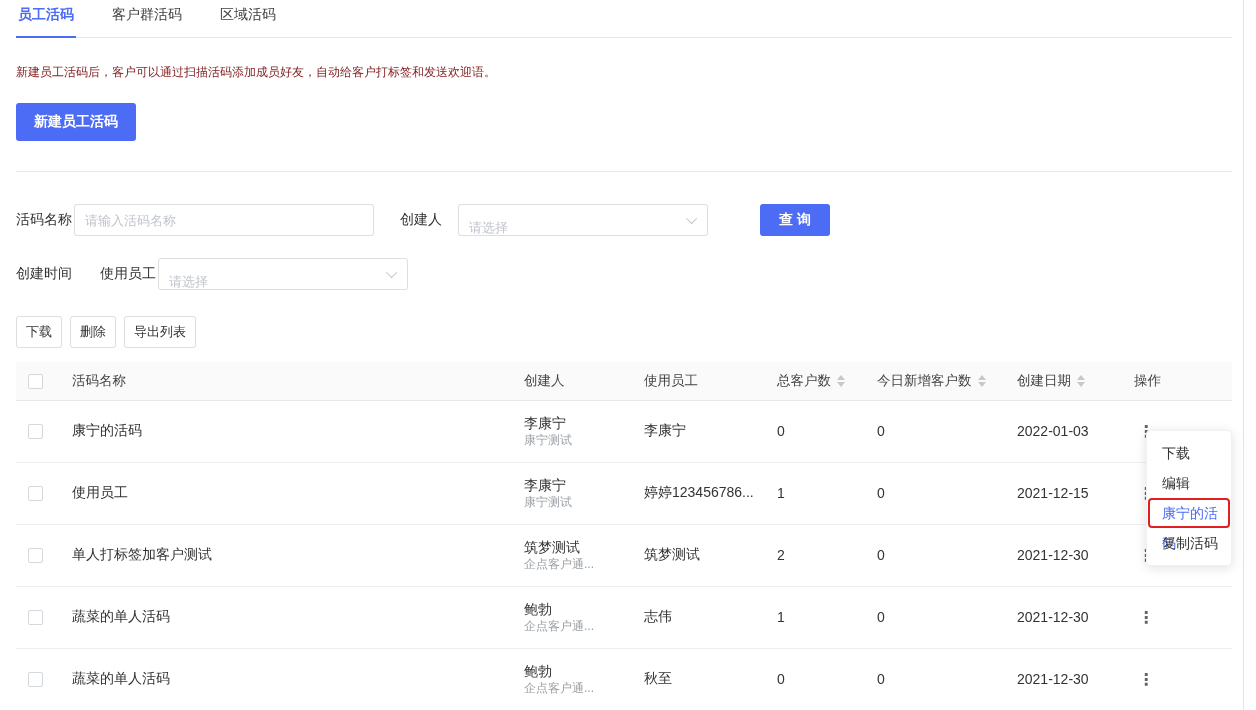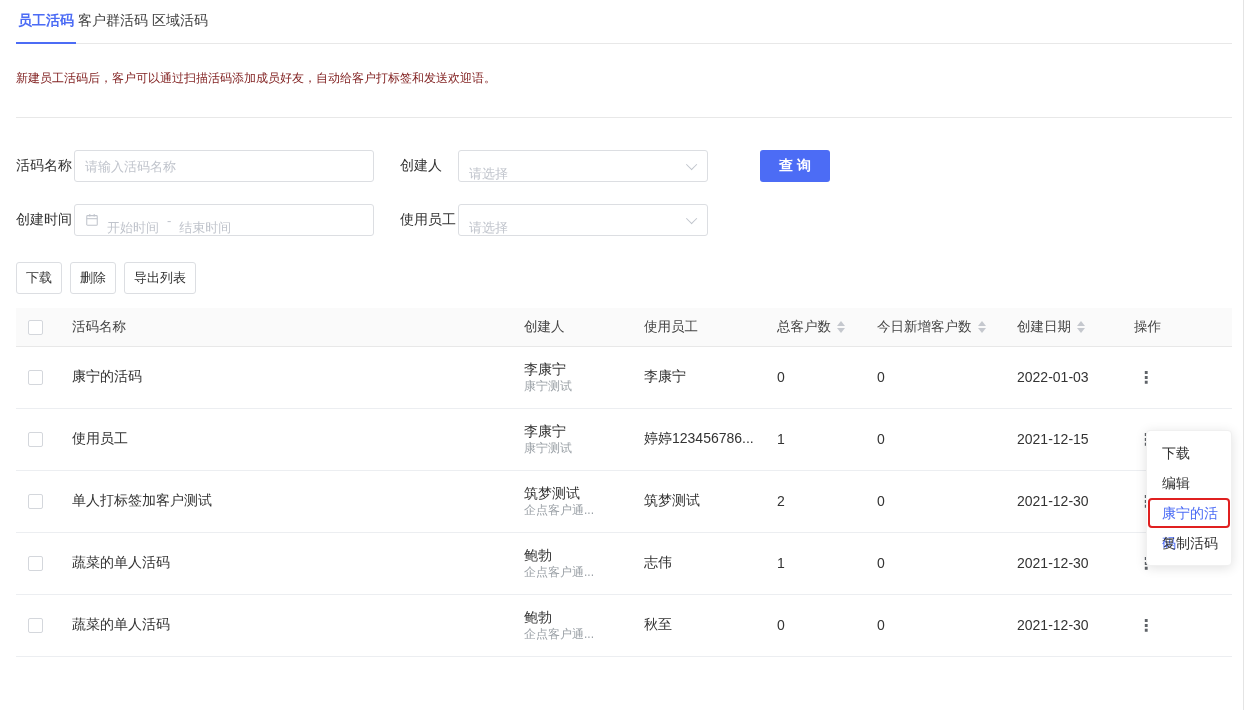--- a/index.html
+++ b/index.html
@@ -2,21 +2,21 @@
 <html><head>
 <meta charset="utf-8">
 <style>
   * { box-sizing: border-box; margin: 0; padding: 0; }
   html, body { width: 1256px; height: 710px; overflow: hidden; background: #fff; }
   body { font-family: "Liberation Sans", "DejaVu Sans", sans-serif; font-size: 14px; color: #333; position: relative; }
 
   .page { padding: 0 24px 0 16px; }
 
   
-  .tabs { display: flex; border-bottom: 1px solid #e8e8e8; padding-top: 8px; }
+  .tabs { display: flex; gap: 34px; border-bottom: 1px solid #e8e8e8; padding-top: 2px; }
   .tab { padding: 4px 2px 12px; cursor: pointer; color: #404040; font-size: 14px; }
   .tab.active { color: #4c6cf5; border-bottom: 2px solid #4c6cf5; margin-bottom: -1px; font-weight: bold; }
 
   
   .desc { margin-top: 26px; font-size: 12px; color: #7f1d1d; }
   .btn-primary { margin-top: 22px; background: #4c6cf5; color: #fff; border: none; border-radius: 3px;
                  padding: 10px 18px; font-size: 14px; font-weight: bold; cursor: pointer;
                  font-family: inherit; }
   .divider { border: none; border-top: 1px solid #e8e8e8; margin-top: 30px; }
 
@@ -85,47 +85,37 @@
 <div class="page">
 
   <div class="tabs">
     <div class="tab active">员工活码</div>
     <div class="tab">客户群活码</div>
     <div class="tab">区域活码</div>
   </div>
 
   <p class="desc">新建员工活码后，客户可以通过扫描活码添加成员好友，自动给客户打标签和发送欢迎语。</p>
 
+  <button class="btn-primary">新建员工活码</button>
 
   <hr class="divider">
 
   <div class="filters">
     <div class="filter-row">
       <span class="f-label">活码名称</span>
       <input class="f-input" type="text" placeholder="请输入活码名称" style="">
       <span class="f-label gap-label">创建人</span>
       <div class="f-select">
         <span class="ph">请选择</span>
         <span class="chevron"></span>
       </div>
       <button class="btn-search">查询</button>
     </div>
     <div class="filter-row">
       <span class="f-label">创建时间</span>
-      <div class="f-daterange">
-        <svg width="14" height="14" viewBox="0 0 16 16">
-          <rect x="2" y="3" width="12" height="11" rx="1" fill="none" stroke="#c0c4cc" stroke-width="1.2"></rect>
-          <line x1="2" y1="6.5" x2="14" y2="6.5" stroke="#c0c4cc" stroke-width="1.2"></line>
-          <line x1="5.5" y1="1.2" x2="5.5" y2="4" stroke="#c0c4cc" stroke-width="1.2"></line>
-          <line x1="10.5" y1="1.2" x2="10.5" y2="4" stroke="#c0c4cc" stroke-width="1.2"></line>
-        </svg>
-        <span class="ph">开始时间</span>
-        <span class="sep">-</span>
-        <span class="ph">结束时间</span>
-      </div>
       <span class="f-label gap-label">使用员工</span>
       <div class="f-select">
         <span class="ph">请选择</span>
         <span class="chevron"></span>
       </div>
     </div>
   </div>
 
   <div class="bulk">
     <button class="btn-plain">下载</button>

